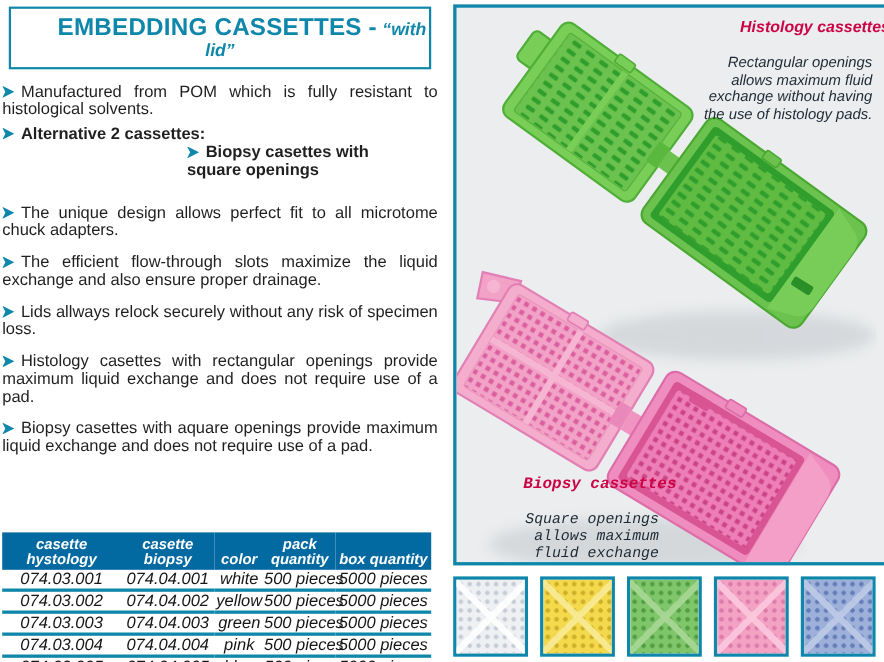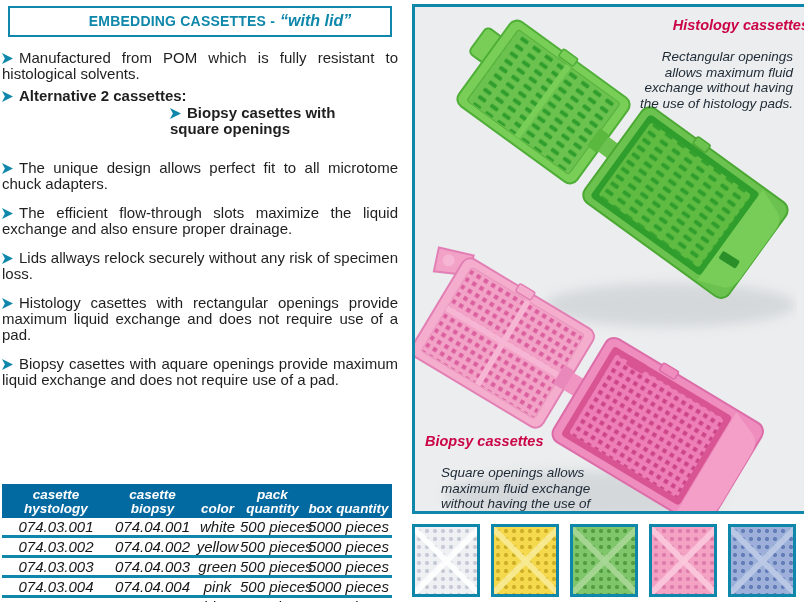--- a/index.html
+++ b/index.html
@@ -2,21 +2,21 @@
 <html><head>
 <meta charset="utf-8">
 <style>
   html,body{margin:0;padding:0;background:#fff;}
   #page{position:relative;width:804px;height:602px;background:#fff;overflow:hidden;
         font-family:"Liberation Sans",sans-serif;color:#222;}
 
   
   .left-col{position:absolute;left:2px;top:6px;width:396px;}
   .title-box{margin:0 6px 13px 6px;border:2px solid #0e87aa;text-align:center;padding:4px 2px 5px;}
-  .title-main{color:#0e87aa;font-weight:bold;font-size:14px;letter-spacing:.2px;margin-left:40px;}
+  .title-main{color:#0e87aa;font-weight:bold;font-size:22px;letter-spacing:.2px;margin-left:40px;}
   .title-quote{color:#0e87aa;font-weight:bold;font-style:italic;font-size:16px;margin-left:5px;}
 
   .bullet{font-size:15px;line-height:16px;text-align:justify;margin:0 0 13px 0;color:#1f1f1f;}
   .arr{display:inline-block;width:11px;height:11px;background:#0e87aa;
        clip-path:polygon(0 0,100% 50%,0 100%,26% 50%);margin-right:6px;vertical-align:-1px;}
   .sub{font-weight:bold;text-align:left;margin:0 0 2px 160px;width:196px;}
   .sub2{margin-left:168px;width:176px;margin-bottom:23px;}
   .alt{font-weight:bold;margin-bottom:1px;text-align:left;}
   .b1{margin-bottom:6px;}
 
@@ -27,21 +27,21 @@
                 vertical-align:bottom;padding:4px 0 3px;text-align:center;}
   table.spec td{font-size:15px;color:#161616;text-align:center;border-bottom:3px solid #0f87ab;
                 padding:0;height:17px;line-height:17px;white-space:nowrap;}
 
   
   .panel{position:absolute;left:412px;top:4px;width:408px;height:510px;box-sizing:border-box;
          border:3px solid #0e87aa;background:#ebedee;overflow:hidden;}
   .panel svg{position:absolute;left:0;top:0;}
   .caption{position:absolute;font-style:italic;}
   .cap-hist{right:8px;top:10px;width:200px;text-align:right;}
-  .cap-biop{left:10px;top:426px;width:190px;text-align:left;}
+  .cap-biop{left:10px;top:426px;width:190px;text-align:right;font-family:Liberation Mono, monospace;}
   .cap-title{color:#cb0446;font-weight:bold;font-size:14.5px;line-height:16px;margin:0 0 2px 0;}
   .cap-body{font-size:13.5px;line-height:15.5px;color:#1d2935;margin:16px;}
 
   
   .swatches{position:absolute;left:412px;top:524px;display:flex;gap:11px;}
   .swatch{width:68px;height:73px;box-sizing:border-box;border:3px solid #0e87aa;
           position:relative;overflow:hidden;}
   .mesh{position:absolute;inset:0;background-color:var(--base);
         background-image:radial-gradient(circle at 4px 4px,var(--hole) 1.7px,transparent 2.4px);
         background-size:8px 8px;}

